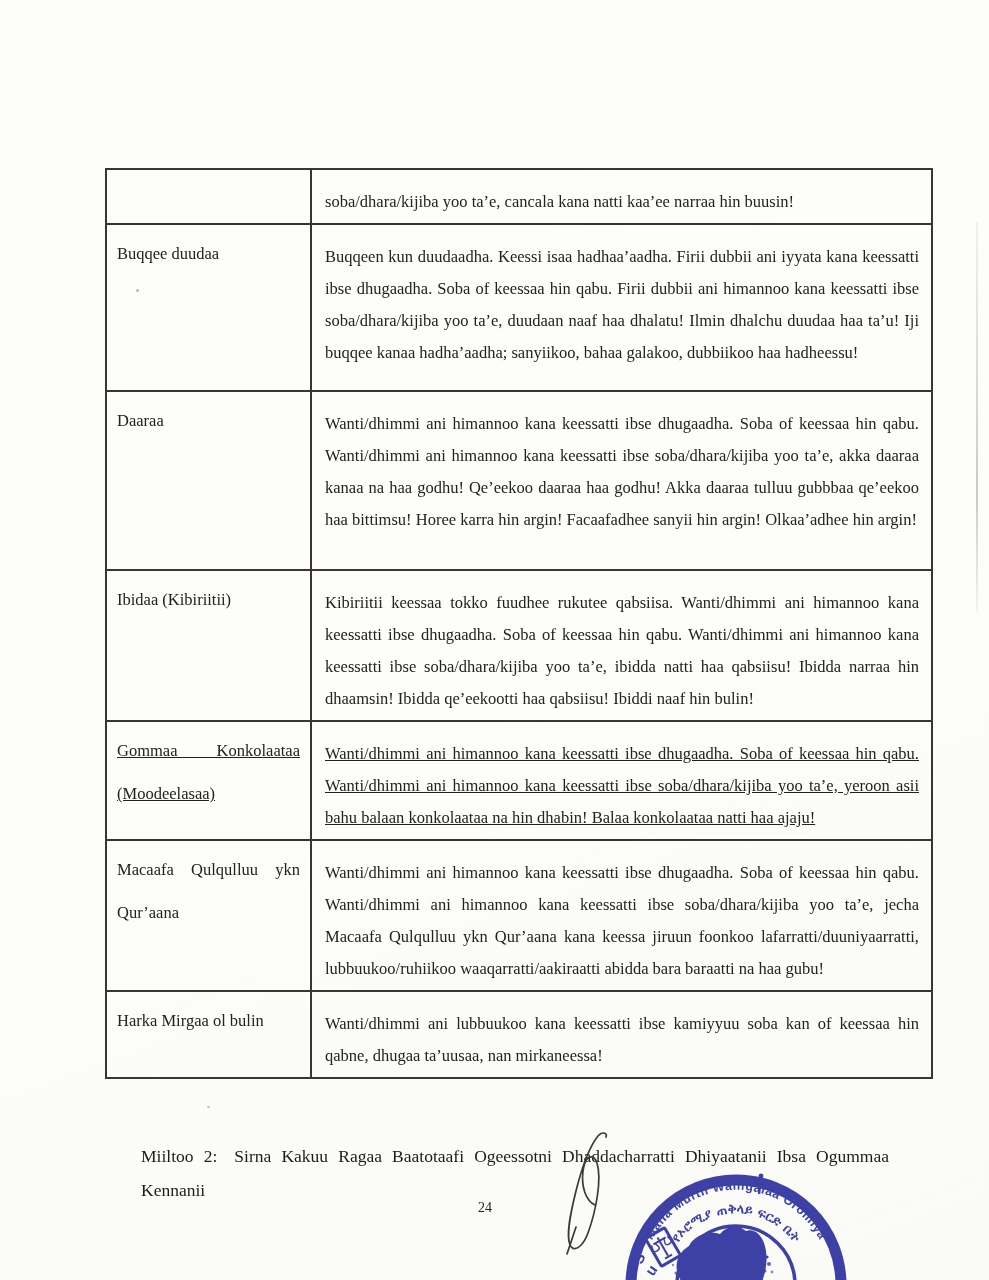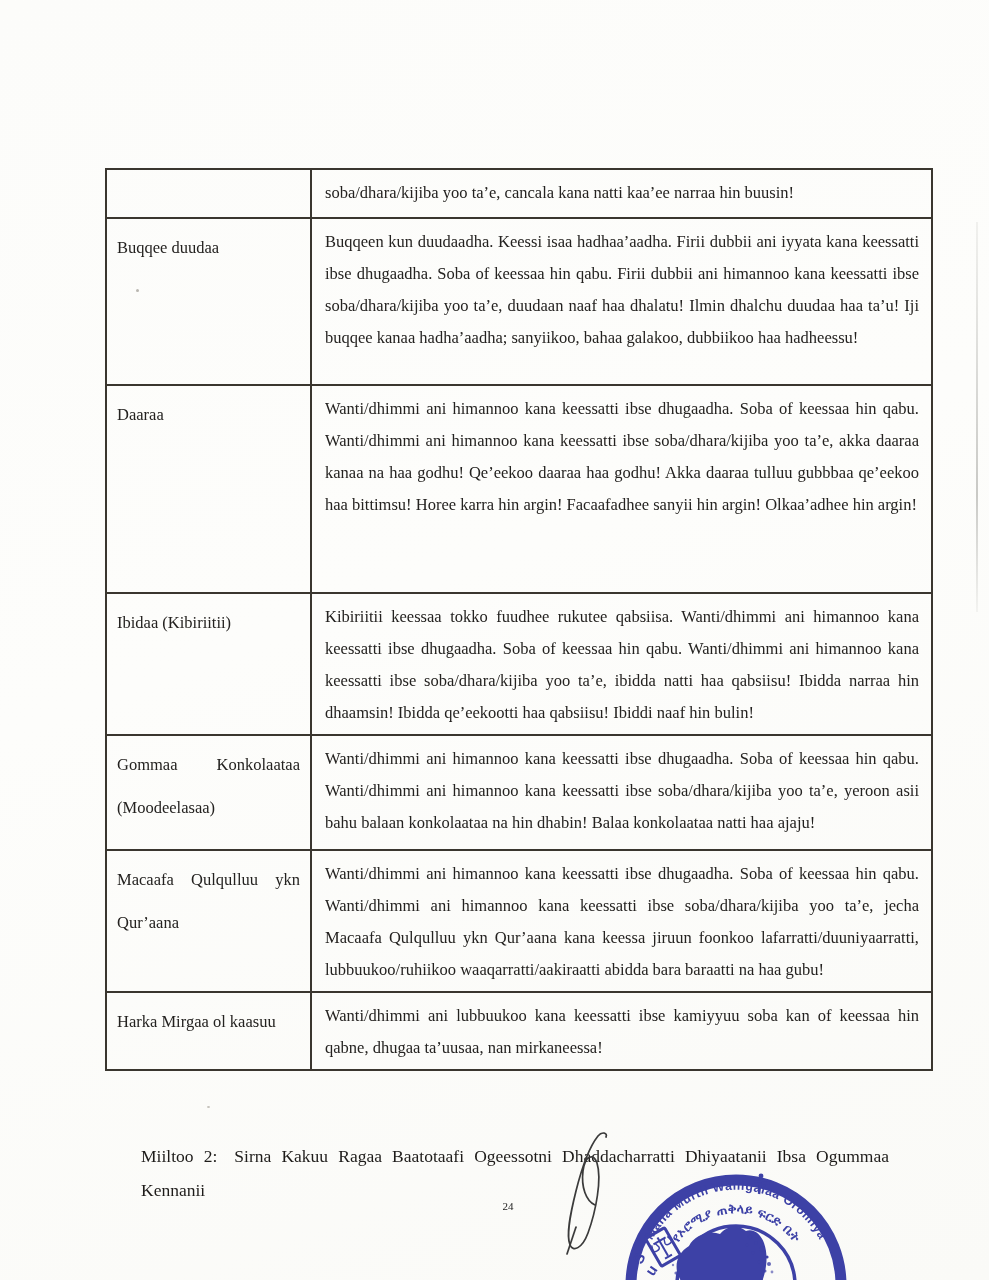--- a/index.html
+++ b/index.html
@@ -22,42 +22,42 @@
     vertical-align:top;box-sizing:border-box;
     background:transparent;
   }
   .oath-table td.term{
     padding:7px 10px 16px 10px;
     line-height:43px;
     text-align:justify;
     border-radius:11px;
   }
   .oath-table td.desc{
-    padding:7px 12px 5px 13px;
+    padding:16px 12px 5px 13px;
     line-height:32px;
     text-align:justify;
   }
   tbody tr:nth-child(1) td{height:49px;}
   tbody tr:nth-child(2) td{height:167px;}
-  tbody tr:nth-child(3) td{height:208px;font-family:Liberation Serif, serif;}
+  tbody tr:nth-child(3) td{height:179px;font-family:Liberation Serif, serif;}
   tbody tr:nth-child(4) td{height:140px;}
-  tbody tr:nth-child(5) td{height:115px;}
+  tbody tr:nth-child(5) td{height:115px;text-decoration:underline;}
   tbody tr:nth-child(6) td{height:128px;}
   tbody tr:nth-child(7) td{height:77px;}
   
   .caption{
     position:absolute;left:141px;top:1139px;width:748px;
     font-size:17.5px;line-height:34px;color:#1e1c1a;
     text-align:justify;
   }
   .cap-label{margin-right:17px;}
   
   .pagenum{
     position:absolute;left:478px;top:1200px;width:60px;
-    text-align:center;font-size:11px;color:#222;
+    font-size:14px;color:#222;
   }
   
   .signature{position:absolute;left:556px;top:1131px;}
   .signature path{fill:none;stroke:#3b3b3b;stroke-width:1.7;stroke-linecap:round;}
   
   .stamp{position:absolute;left:616px;top:1165px;opacity:.92;}
   .ink{stroke:#2d32a0;fill:none;}
   .ink-fill{fill:#2d32a0;stroke:none;}
   .stamp-arc{
     font-family:"Liberation Sans","DejaVu Sans",sans-serif;
@@ -113,21 +113,21 @@
           <td class="term">Gommaa Konkolaataa (Moodeelasaa)</td>
           <td class="desc">Wanti/dhimmi ani himannoo kana keessatti ibse dhugaadha. Soba of keessaa hin qabu. Wanti/dhimmi ani himannoo kana keessatti ibse soba/dhara/kijiba yoo ta’e, yeroon asii bahu balaan konkolaataa na hin dhabin! Balaa konkolaataa natti haa ajaju!</td>
         </tr>
 
         <tr>
           <td class="term">Macaafa Qulqulluu ykn Qur’aana</td>
           <td class="desc">Wanti/dhimmi ani himannoo kana keessatti ibse dhugaadha. Soba of keessaa hin qabu. Wanti/dhimmi ani himannoo kana keessatti ibse soba/dhara/kijiba yoo ta’e, jecha Macaafa Qulqulluu ykn Qur’aana kana keessa jiruun foonkoo lafarratti/duuniyaarratti, lubbuukoo/ruhiikoo waaqarratti/aakiraatti abidda bara baraatti na haa gubu!</td>
         </tr>
 
         <tr>
-          <td class="term">Harka Mirgaa ol kaasuu</td>
+          <td class="term">Harka Mirgaa ol bulin</td>
           <td class="desc">Wanti/dhimmi ani lubbuukoo kana keessatti ibse kamiyyuu soba kan of keessaa hin qabne, dhugaa ta’uusaa, nan mirkaneessa!</td>
         </tr>
 
     </tbody>
   </table>
 
   <div class="caption">
     <span class="cap-label">Miiltoo 2:</span><span>Sirna Kakuu Ragaa Baatotaafi Ogeessotni Dhaddacharratti Dhiyaatanii Ibsa Ogummaa Kennanii</span>
   </div>
 

